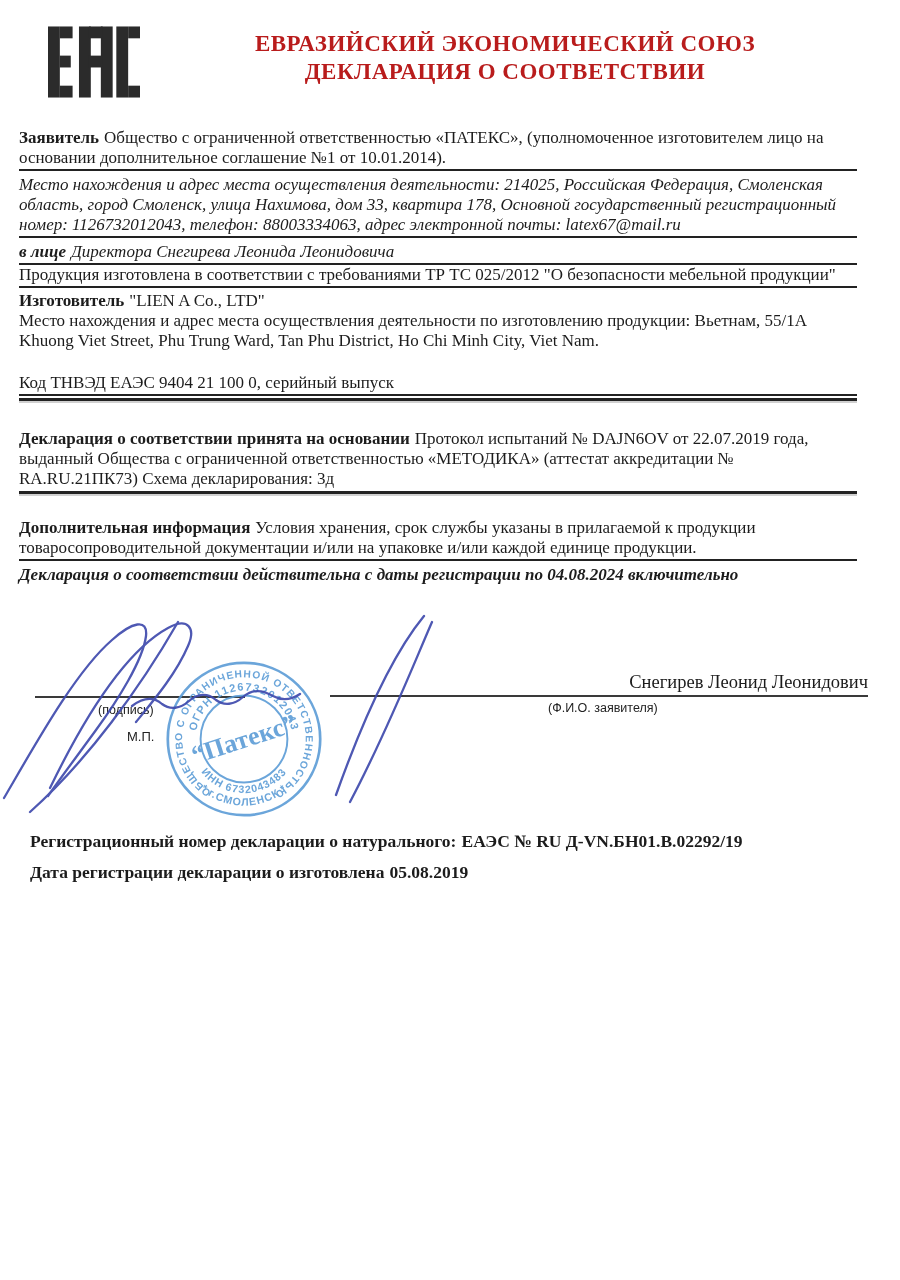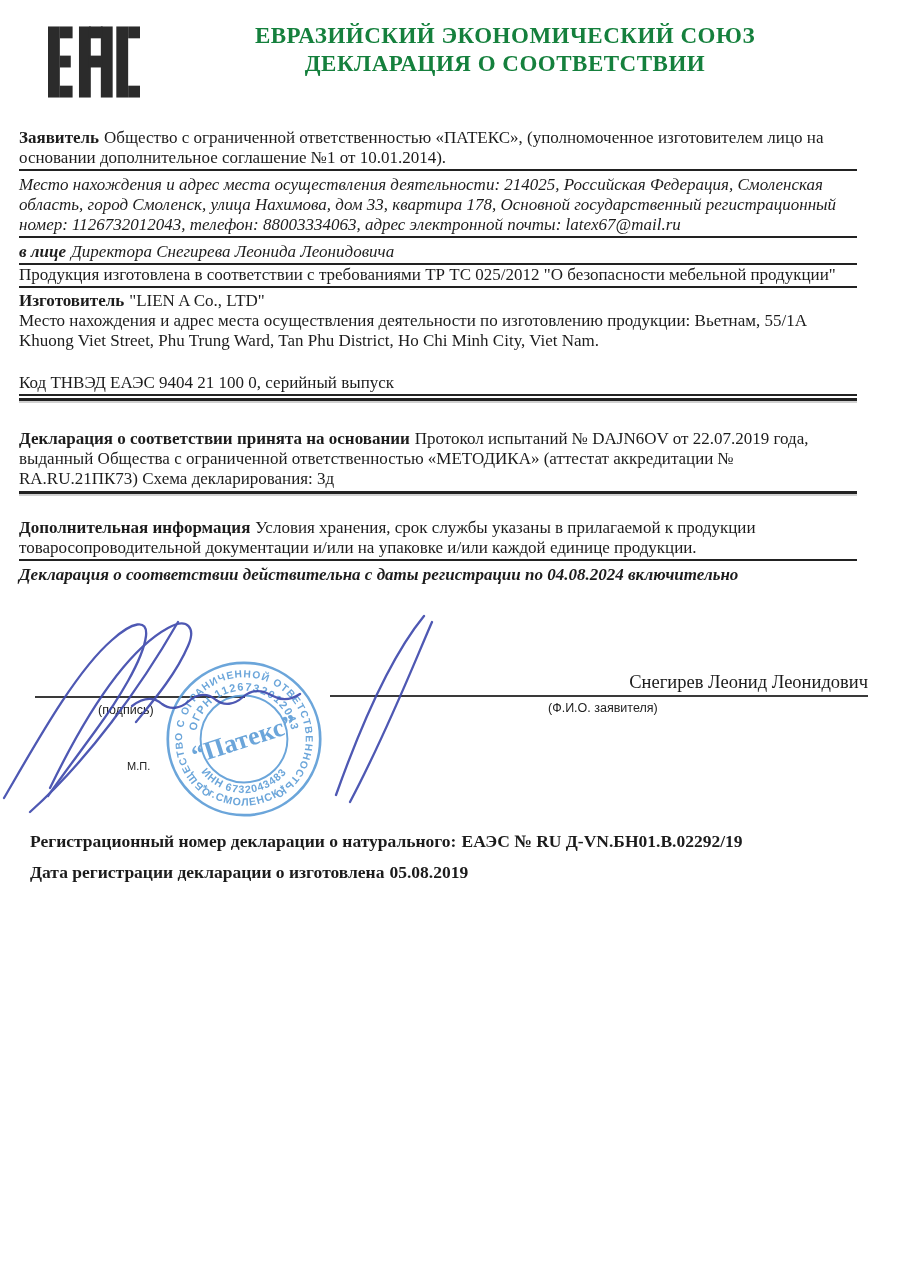--- a/index.html
+++ b/index.html
@@ -3,41 +3,41 @@
 <meta charset="utf-8">
 <style>
   html,body{margin:0;padding:0;background:#e8e8e8;}
   .page{
     position:relative;width:900px;height:1280px;margin:0 auto;background:#ffffff;
     font-family:"Liberation Serif", serif;color:#1c1c1c;overflow:hidden;
   }
   
   .eac-logo{position:absolute;left:48px;top:22px;width:92px;height:80px;}
   .doc-title{
-    position:absolute;top:22px;left:110px;width:790px;text-align:center;
-    font-weight:bold;font-size:23px;line-height:28px;letter-spacing:0.5px;color:#15803d;
+    position:absolute;top:30px;left:110px;width:790px;text-align:center;
+    font-weight:bold;font-size:23px;line-height:28px;letter-spacing:0.5px;color:#b91c1c;
   }
   
   .content{position:absolute;left:19px;top:128px;width:838px;font-size:17px;line-height:20px;z-index:1;}
   .content p{margin:0;padding:0;}
   .content .lbl{font-weight:bold;margin-right:5px;}
   .rule{border:none;border-top:2px solid #222;margin:1px 0 0 0;height:0;}
   .rule-thick{border:none;border-top:3px solid #222;box-shadow:0 2px 0 rgba(120,120,120,.35);margin:2px 0 0 0;height:0;}
   .mt4{margin-top:4px!important;font-style:italic;} .mt3{margin-top:3px!important;} .mt0{margin-top:0!important;}
   .mt22{margin-top:22px!important;} .mt6{margin-top:6px!important;} .mt28{margin-top:28px!important;} .mt24{margin-top:24px!important;}
   .just{text-align:justify;font-family:Liberation Serif, serif;}
   .boldline{font-weight:bold;}
   
   .sig-line-left{position:absolute;left:35px;top:696px;width:210px;border-top:2px solid #3a3a3a;z-index:1;}
   .sig-line-right{position:absolute;left:330px;top:695px;width:538px;border-top:2px solid #3a3a3a;z-index:1;}
   .signer-name{position:absolute;right:32px;top:672px;font-size:18.5px;z-index:1;}
   .cap{font-family:"Liberation Sans", sans-serif;font-size:12.5px;color:#222;position:absolute;z-index:1;}
   .cap-sign{left:98px;top:703px;}
   .cap-fio{left:548px;top:701px;}
-  .cap-mp{left:127px;top:760px;font-size:11px;}
+  .cap-mp{left:127px;top:729px;font-size:13px;}
   .stamp{position:absolute;left:162px;top:657px;z-index:2;opacity:.9;}
   .stamp text{fill:#5b9cd6;font-family:"Liberation Sans", sans-serif;}
   .stamp .center-t{font-family:"Liberation Serif", serif;}
   .signature-svg{position:absolute;left:0;top:595px;z-index:3;}
   
   .footer-line{position:absolute;left:30px;font-size:17.5px;font-weight:bold;z-index:1;}
   .footer-reg{top:813px;} .footer-date{top:844px;}
   .footer-line span{margin-right:5px;}
 </style>
 </head>

